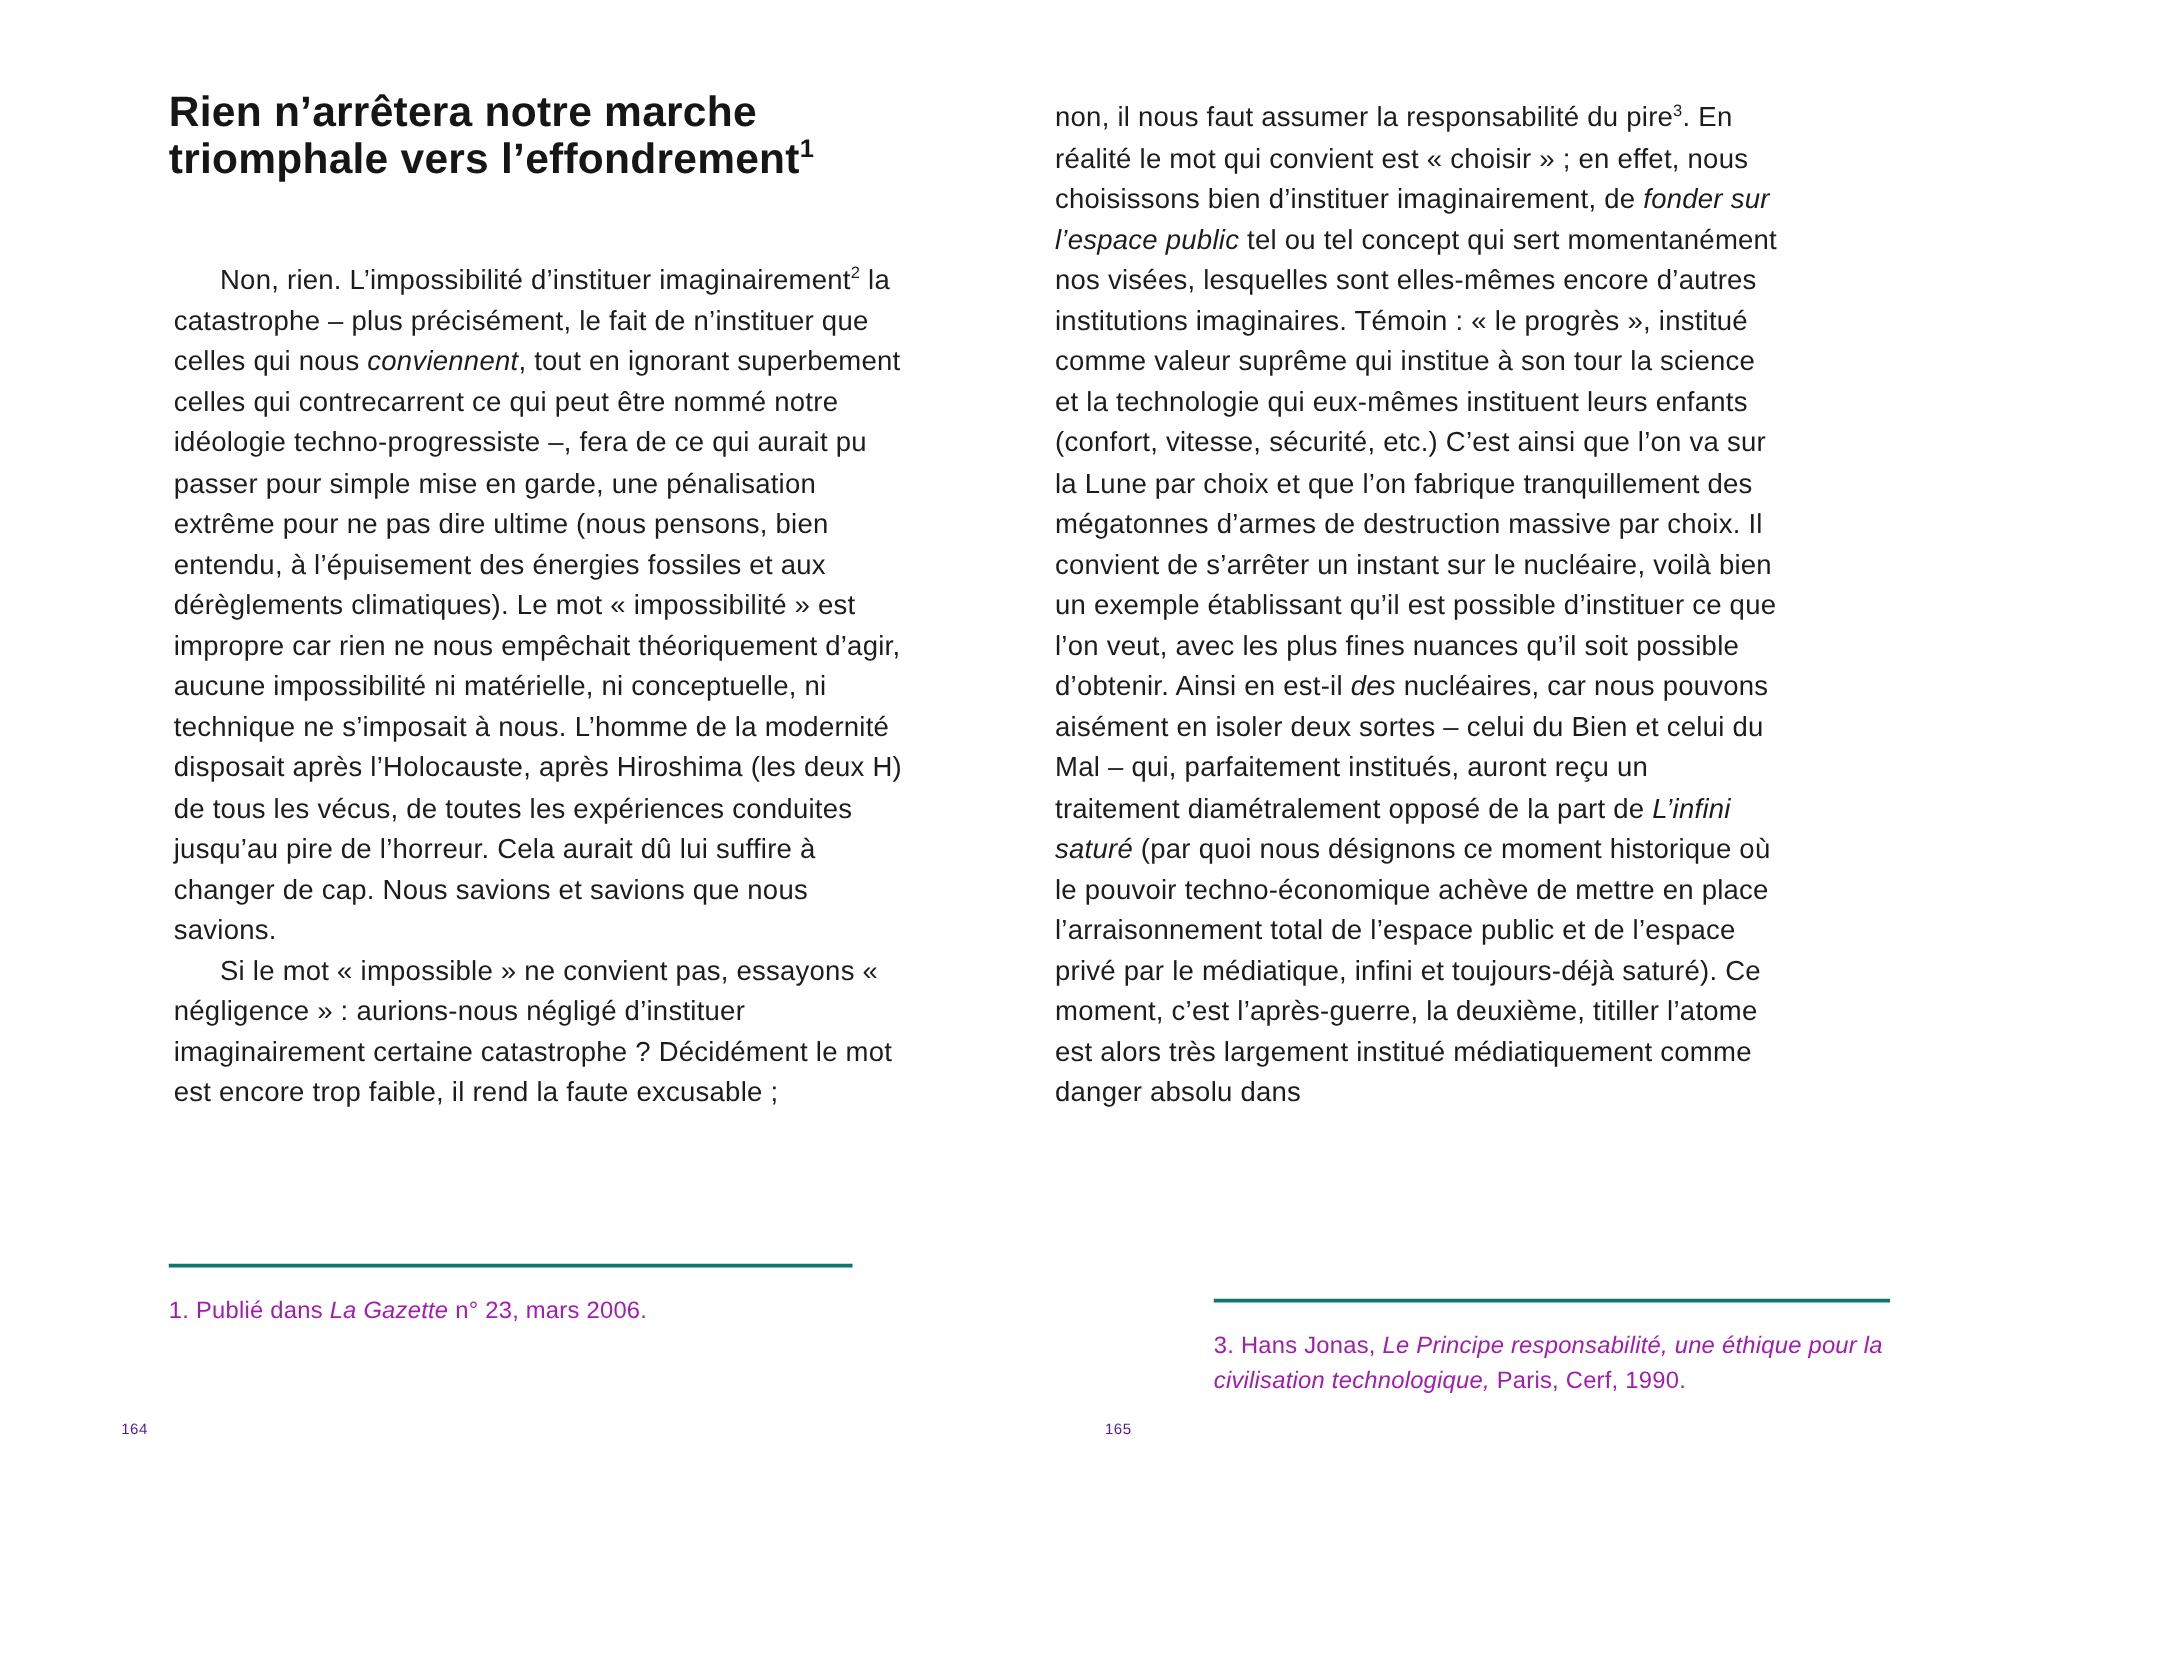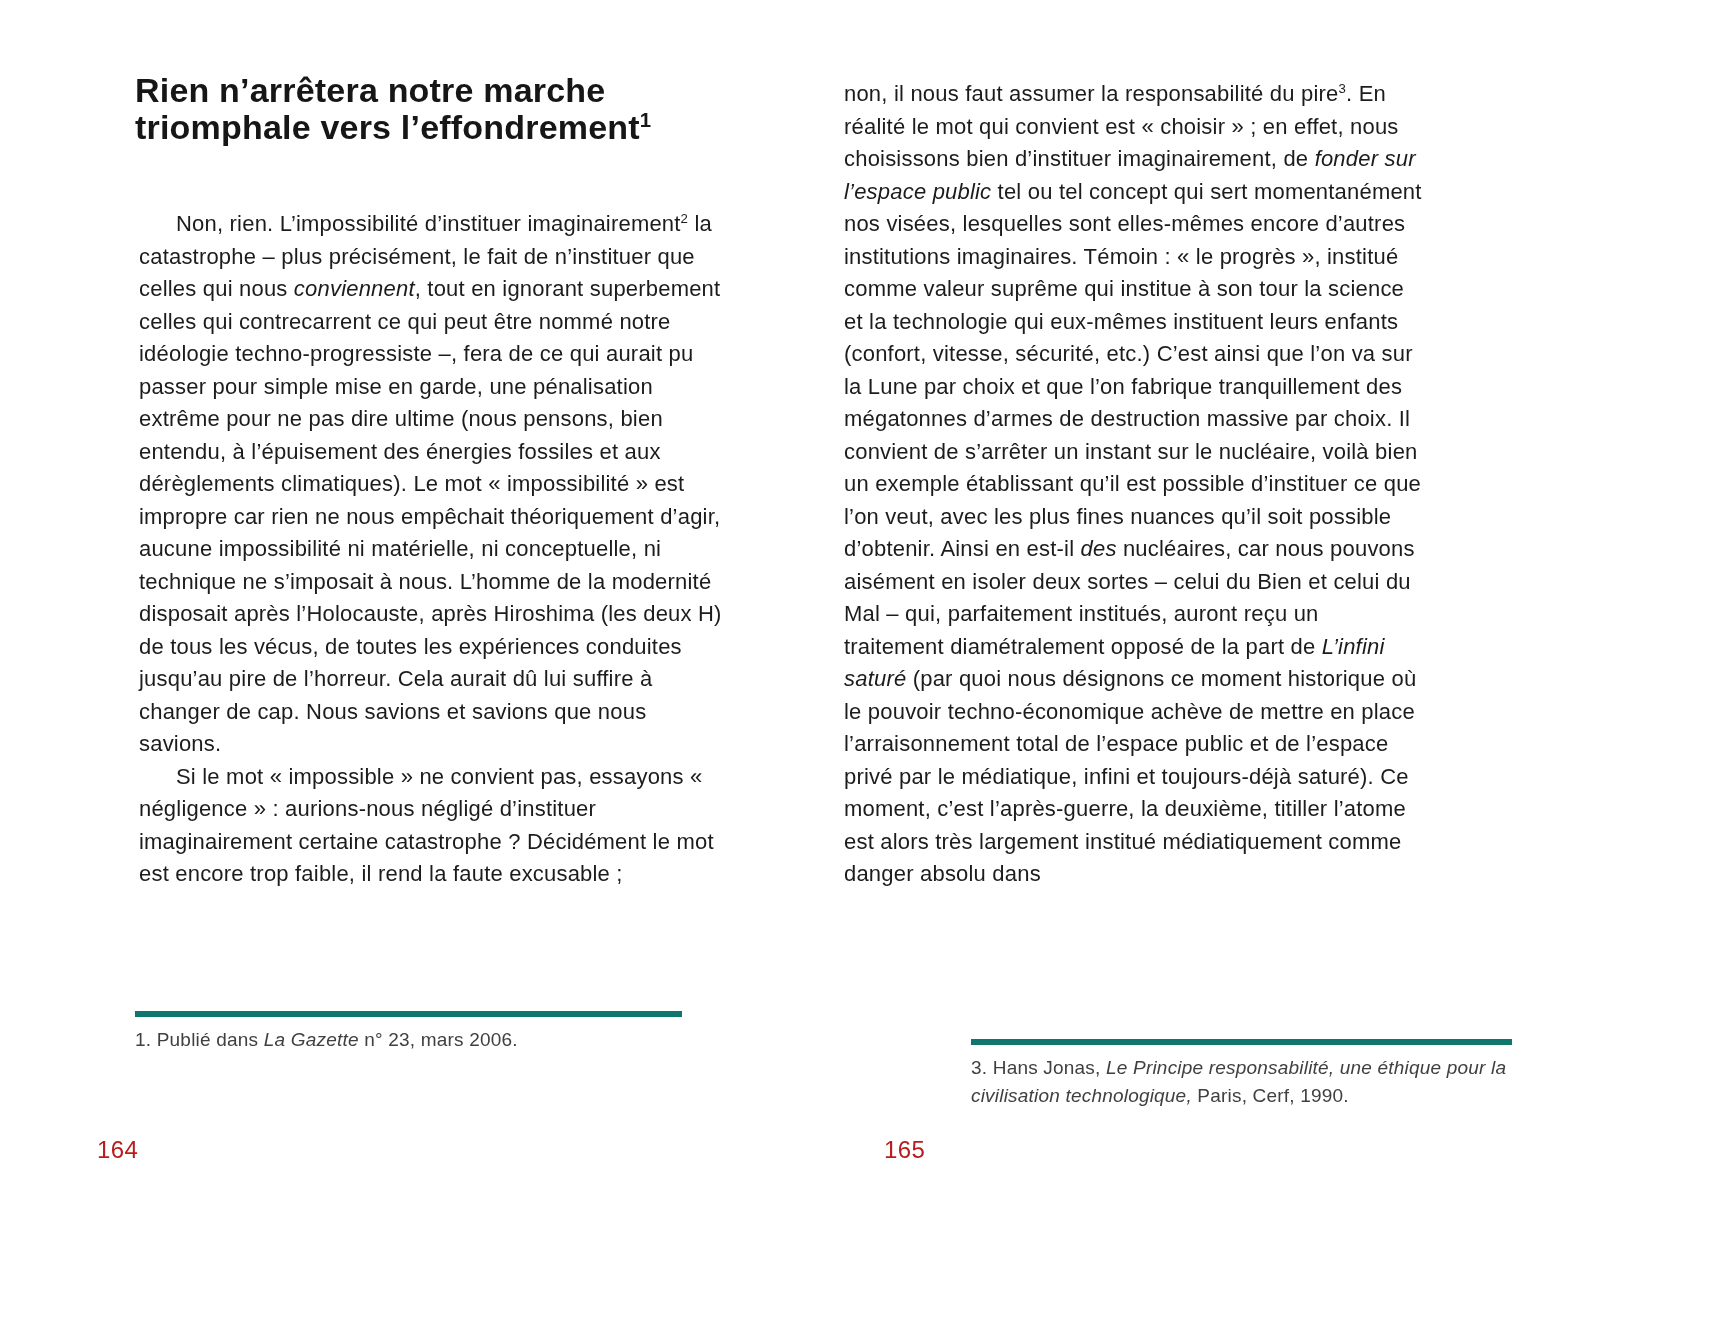--- a/index.html
+++ b/index.html
@@ -48,45 +48,45 @@
     width: 580px;
   }
   .para {
     margin: 0;
   }
   .para.indent {
     text-indent: 37px;
   }
   .footnotes {
     position: absolute;
-    border-top: 6px solid #0f766e;
-    padding-top: 9px;
+    border-top: 3px solid #0f766e;
+    padding-top: 21px;
     font-size: 19px;
     line-height: 27.5px;
     letter-spacing: 0.2px;
-    color: #404040;
+    color: #a21caf;
   }
   .left-footnotes {
     left: 135px;
     top: 1011px;
     width: 547px;
   }
   .right-footnotes {
     left: 971px;
     top: 1039px;
     width: 541px;
   }
   .fn {
     margin: 0;
   }
   .pagenum {
     position: absolute;
-    font-size: 24px;
+    font-size: 12px;
     letter-spacing: 0.4px;
-    color: #b91c1c;
+    color: #4c1d95;
   }
   .left-pagenum {
     left: 97px;
     top: 1136px;
   }
   .right-pagenum {
     left: 884px;
     top: 1136px;
     text-align: right;
   }

